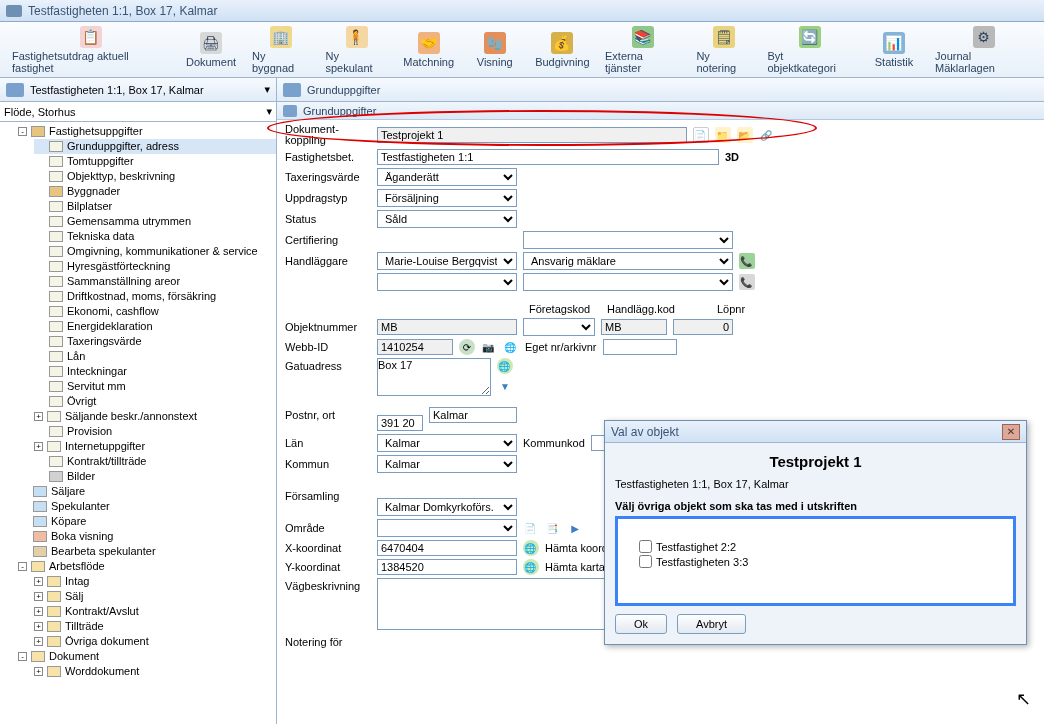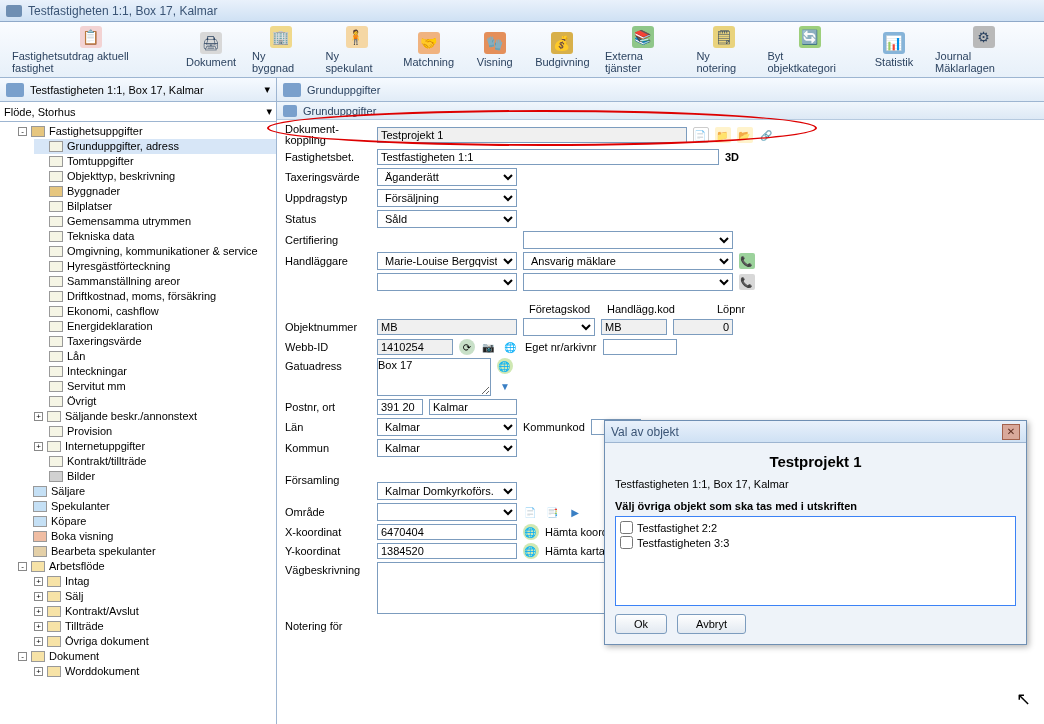--- a/index.html
+++ b/index.html
@@ -43,21 +43,21 @@
 .row input[readonly]{background:#f0f0f0;}
 .btn-ic{width:16px;height:16px;display:inline-flex;align-items:center;justify-content:center;font-size:10px;border-radius:2px;}
 .textarea{border:1px solid #7c9cbe;background:#fff;}
 .ellipse{position:absolute;left:-10px;top:-10px;width:550px;height:36px;border:2px solid #d00;border-radius:50%;pointer-events:none;}
 .dialog{position:absolute;left:604px;top:420px;width:423px;background:#eef3f9;border:1px solid #6f8fb3;box-shadow:2px 2px 6px rgba(0,0,0,0.3);}
 .dlg-title{height:22px;background:linear-gradient(#e9f1fb,#cfe1f4);border-bottom:1px solid #9db5d1;display:flex;align-items:center;justify-content:space-between;padding:0 6px;font-size:12px;color:#3a5475;}
 .dlg-close{width:18px;height:16px;background:#d9a99b;border:1px solid #a3624d;color:#5c2c1f;display:flex;align-items:center;justify-content:center;font-size:10px;cursor:pointer;}
 .dlg-body{padding:6px 10px 10px;}
 .dlg-body h2{font-size:15px;font-weight:bold;text-align:center;margin:4px 0 8px;}
 .dlg-body .sect-title{font-weight:bold;margin-top:4px;}
-.dlg-list{border:1px solid #3b82f6;background:#fff;margin-top:4px;height:90px;padding:4px;}
+.dlg-list{border:3px solid #3b82f6;background:#fff;margin-top:4px;height:90px;padding:21px;}
 .dlg-list label{display:flex;align-items:center;gap:4px;margin-bottom:2px;}
 .dlg-btns{display:flex;gap:10px;margin-top:8px;}
 .dlg-btns button{padding:3px 18px;font-size:11px;background:linear-gradient(#fefefe,#e2e9f1);border:1px solid #7c9cbe;border-radius:3px;cursor:pointer;}
 .cursor{position:absolute;left:1016px;top:688px;font-size:18px;color:#000;pointer-events:none;}
 </style>
 </head>
 <body>
 
 <div class="window">
   <div class="titlebar">
@@ -409,21 +409,21 @@
         <div class="row" style="align-items:flex-start;">
           <div class="lbl" style="padding-top:2px;">Gatuadress</div>
           <textarea class="textarea" style="width: 114px; height: 38px; font-family: inherit; font-size: 11px;">Box 17</textarea>
           <div style="display:flex;flex-direction:column;gap:4px;">
             <span class="btn-ic" style="background:#cfe8b3;border-radius:50%;">🌐</span>
             <span class="btn-ic" style="color:#3a7fc4;">▼</span>
           </div>
         </div>
         <div class="row">
           <div class="lbl">Postnr, ort</div>
-          <input type="text" style="width: 46px;" value="391 20">
+          <input type="text" style="width: 46px; margin-top: 16px;" value="391 20">
           <input type="text" style="width: 88px;" value="Kalmar">
         </div>
         <div class="row">
           <div class="lbl">Län</div>
           <select style="width:140px;"><option>Kalmar</option></select>
           <span>Kommunkod</span>
           <input type="text" style="width: 50px;">
         </div>
         <div class="row">
           <div class="lbl">Kommun</div>

